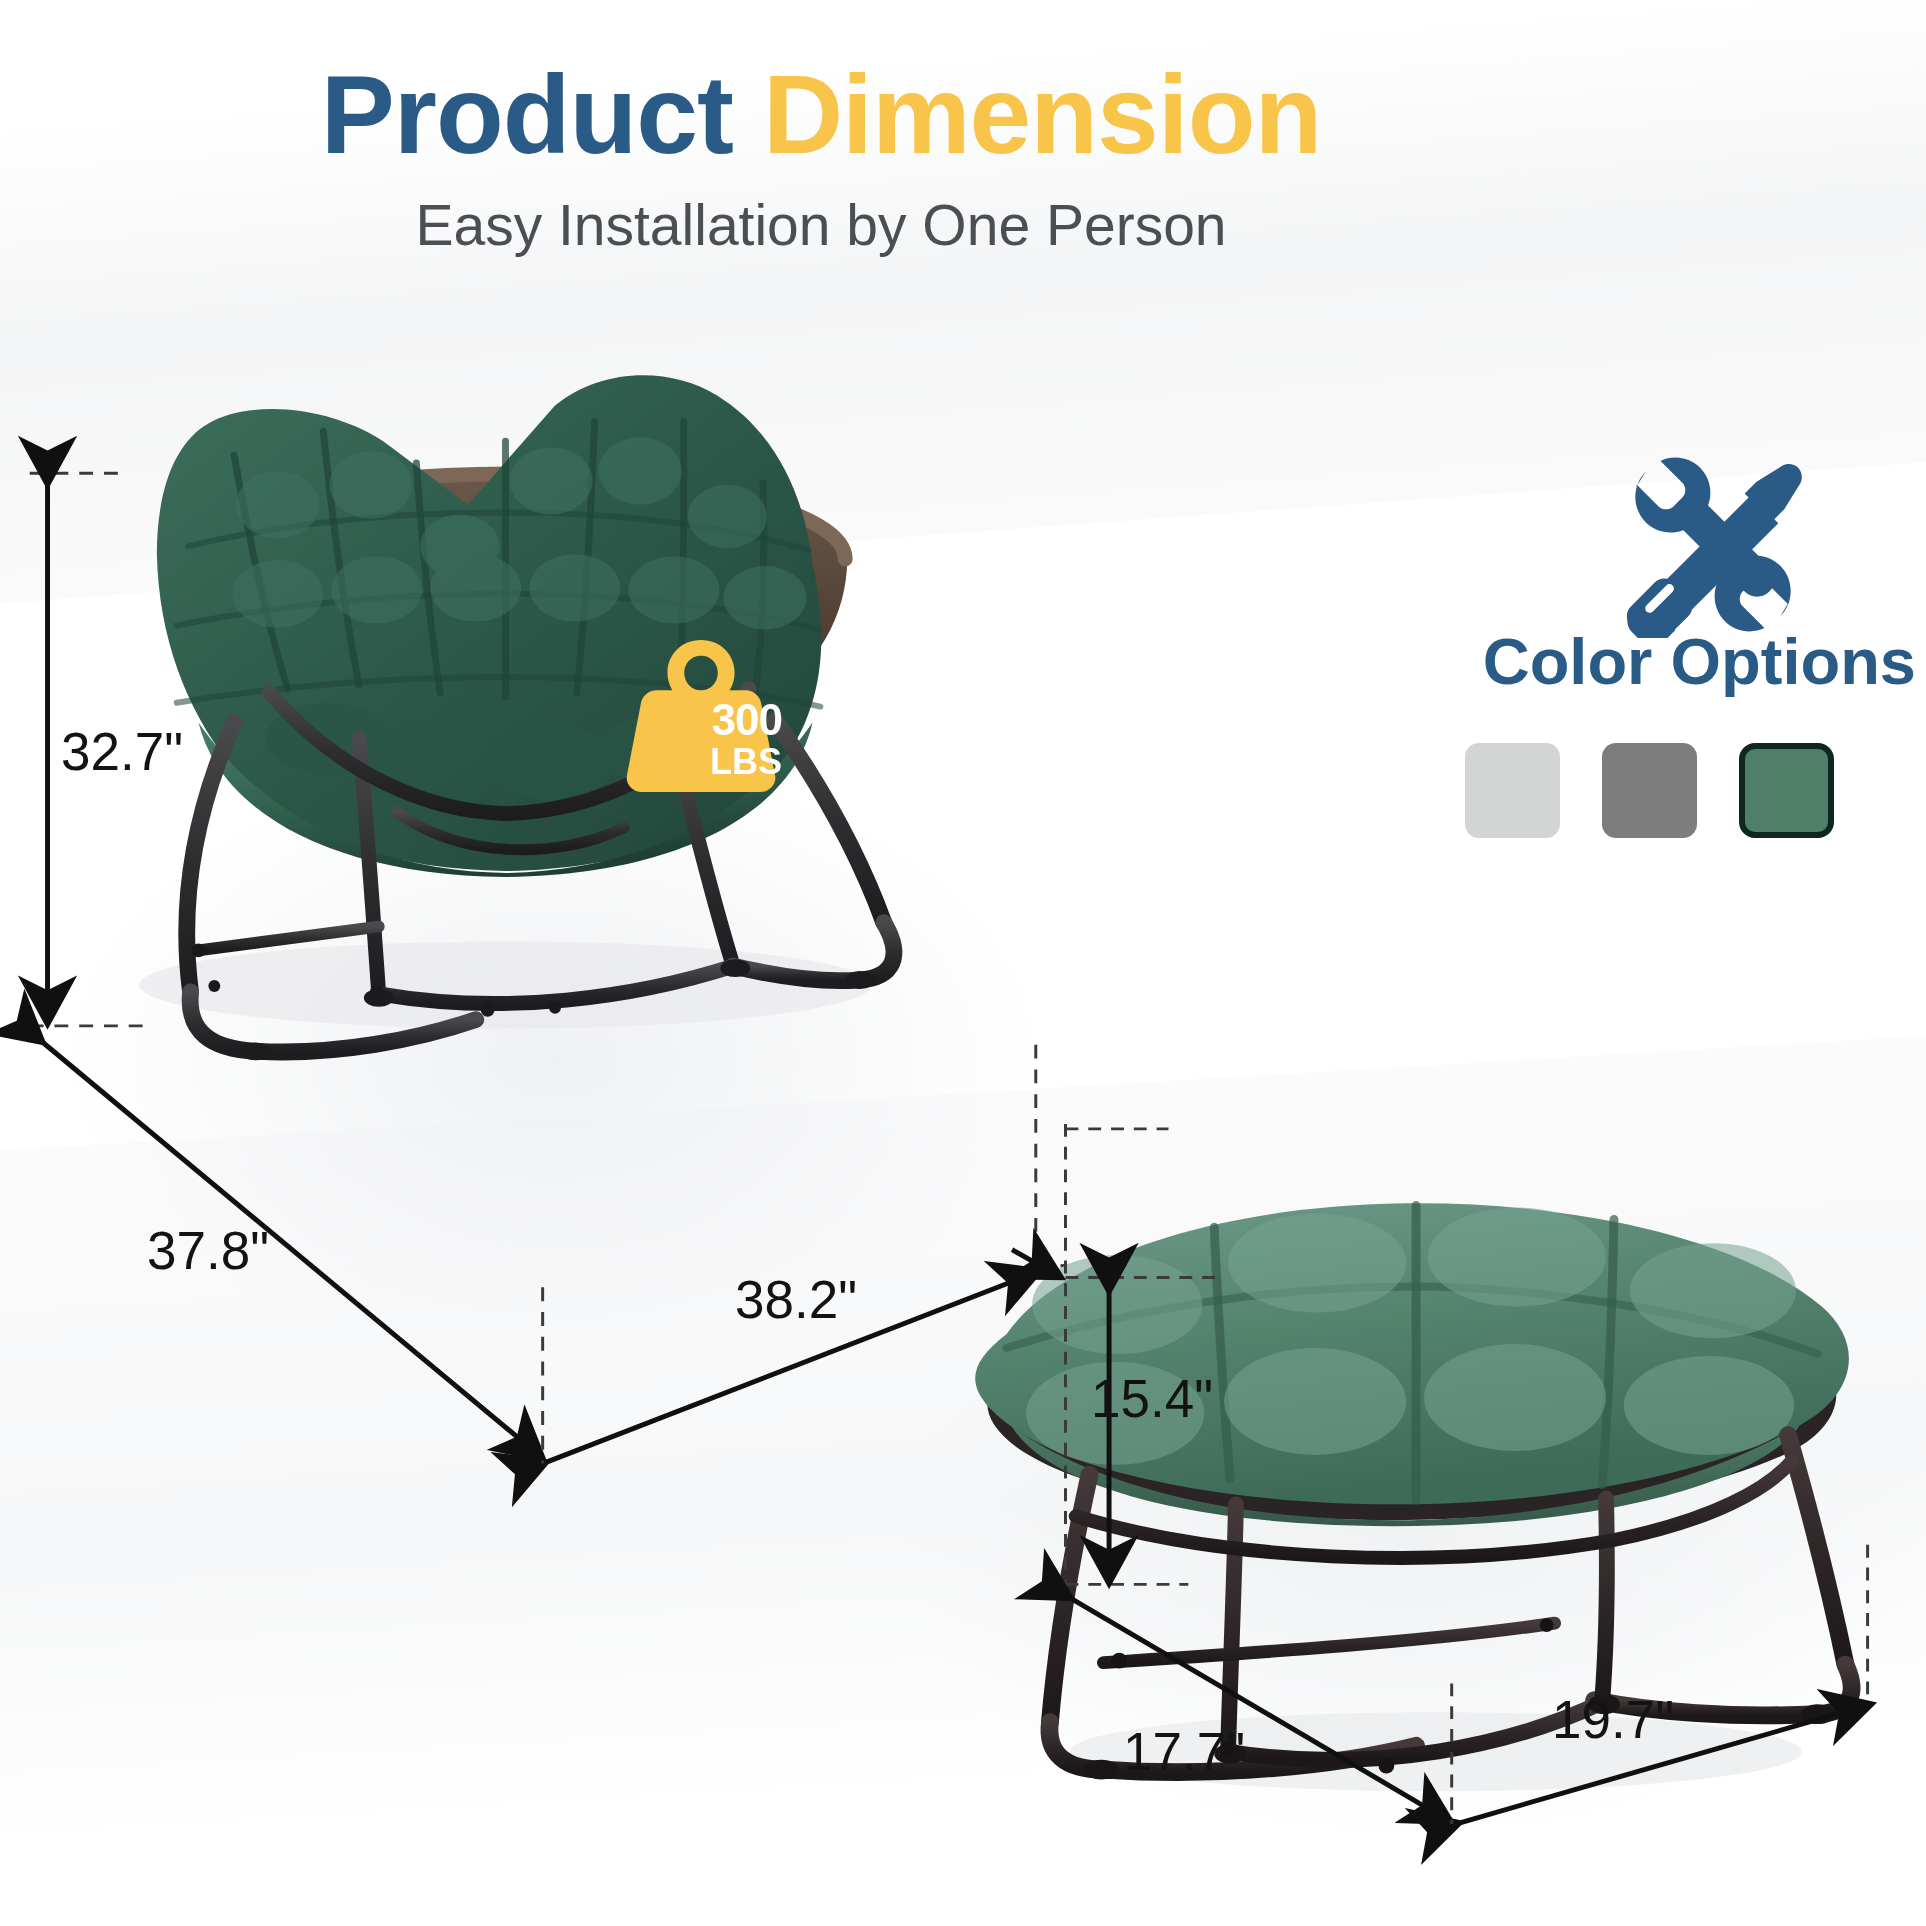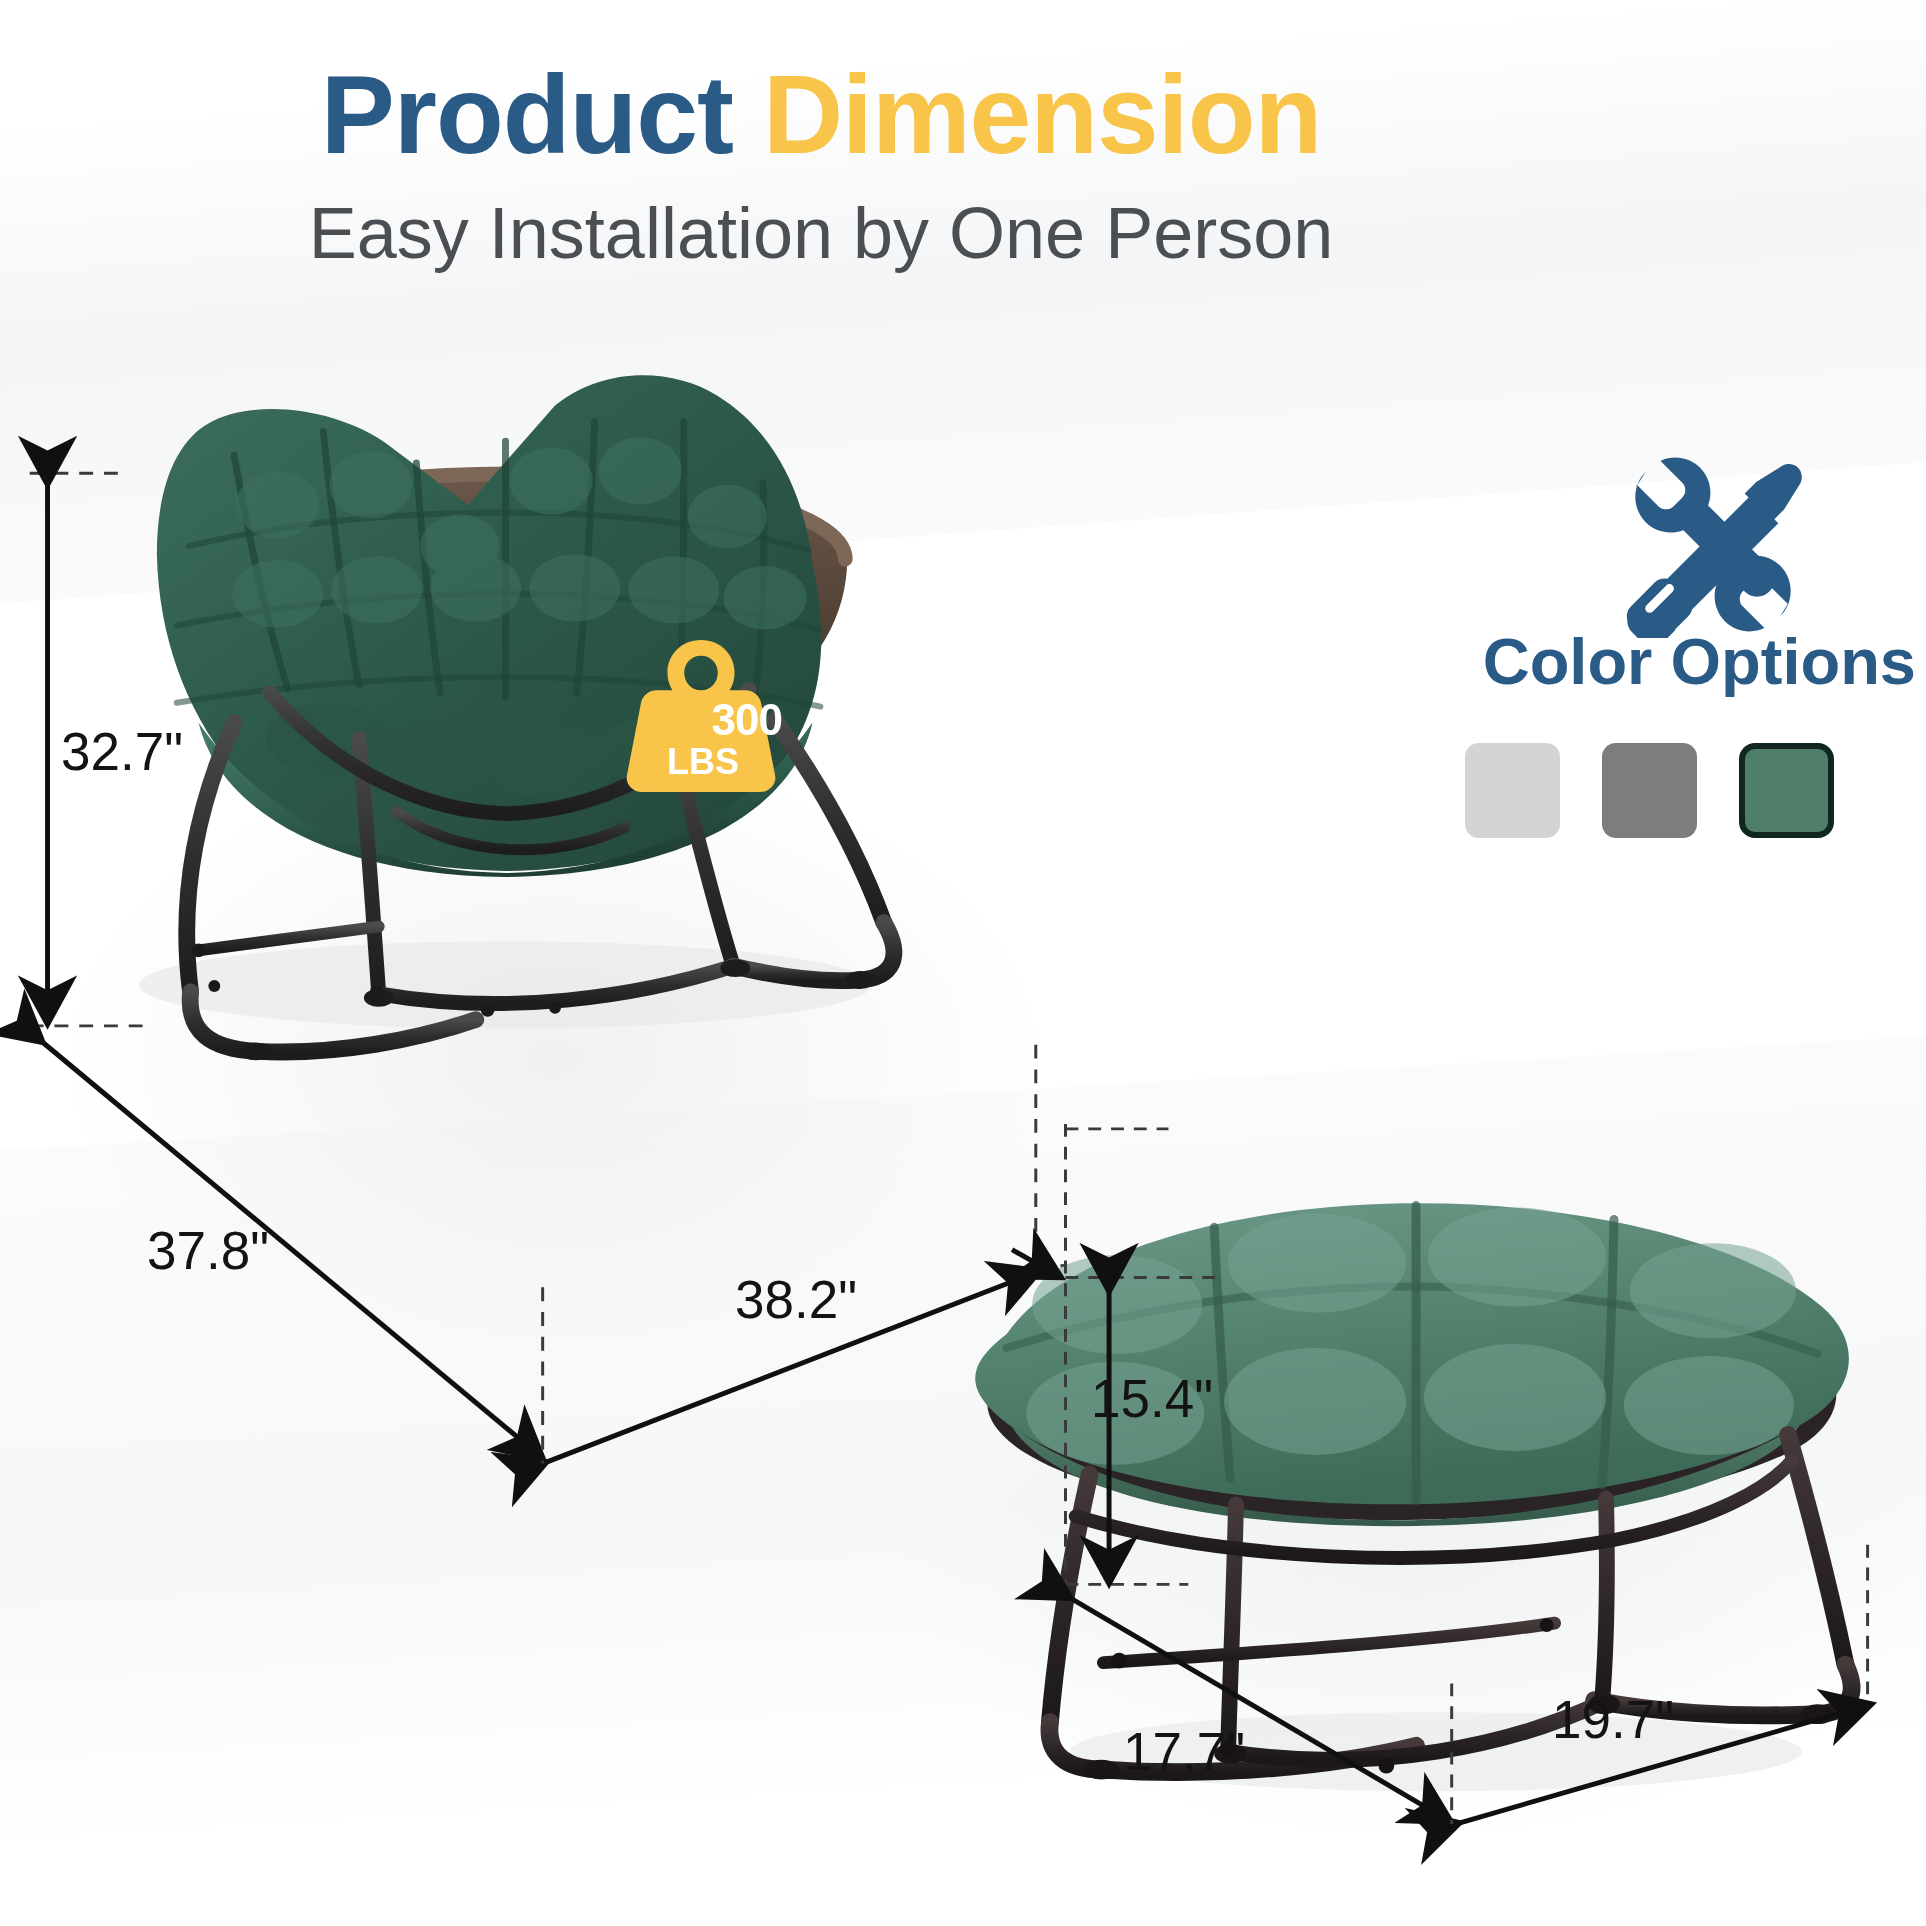--- a/index.html
+++ b/index.html
@@ -31,42 +31,42 @@
   .bg-soft2 {
     position:absolute; left:891px; top:1228px; width:1040px; height:614px;
     background:radial-gradient(ellipse at 50% 50%, rgba(238,240,242,.8) 0%, rgba(255,255,255,0) 70%);
   }
 
   
   .header { position:absolute; left:0; top:57px; width:1642px; text-align:center; }
   .title { font-size:111px; font-weight:700; letter-spacing:-1px; line-height:1.05; white-space:nowrap; }
   .title .w1 { color:#2a5b86; }
   .title .w2 { color:#f8c44a; }
-  .subtitle { margin-top:18px; font-size:72px; font-weight:400; color:#4b4e52; letter-spacing:0px; }
+  .subtitle { margin-top:18px; font-size:57px; font-weight:400; color:#4b4e52; letter-spacing:0px; }
 
   
   .tools-icon { position:absolute; left:1614px; top:450px; width:198px; height:188px; }
 
   
   .color-heading {
     position:absolute; left:1282px; top:624px; width:634px;
     font-size:65px; font-weight:700; color:#2a5b86; text-align:right; white-space:nowrap;
   }
   .swatch-row { position:absolute; left:1465px; top:743px; display:flex; gap:42px; }
   .swatch { width:95px; height:95px; border-radius:14px; }
   .swatch.sel { border:6px solid #10271f; border-radius:16px; }
 
   
   .weight-badge { position:absolute; left:624px; top:634px; width:158px; height:158px; }
   .weight-badge .num {
     position:absolute; left:0; top:61px; width:158px; text-align:right;
     font-size:44px; font-weight:700; color:#ffffff; letter-spacing:-1px;
   }
   .weight-badge .unit {
-    position:absolute; left:0; top:107px; width:158px; text-align:center;
+    position:absolute; left:0; top:107px; width:158px; text-align:right;
     font-size:36px; font-weight:700; color:#ffffff; letter-spacing:0px;
   }
 
   
   .dim { position:absolute; font-size:53px; font-weight:500; color:#131313; white-space:nowrap; }
 
   
   .prod { position:absolute; }
 </style>
 </head>

